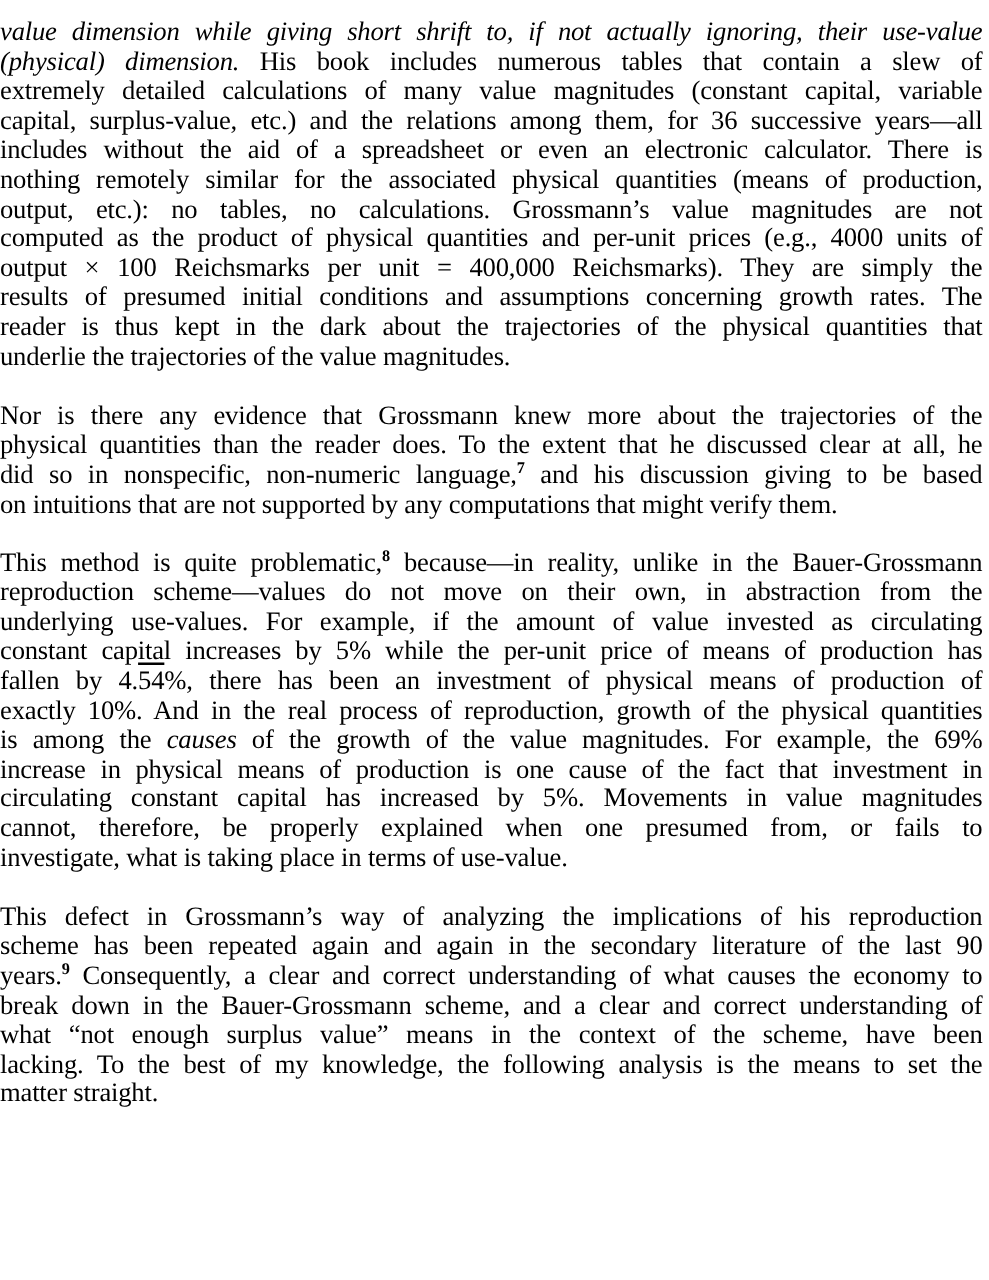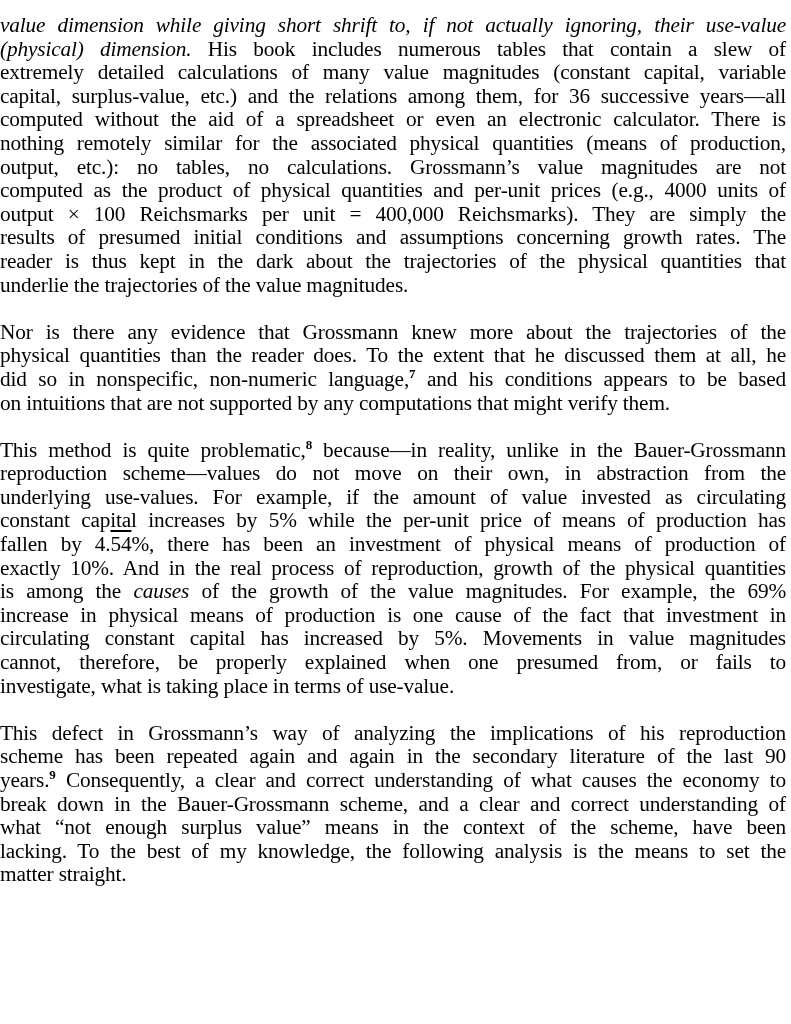--- a/index.html
+++ b/index.html
@@ -53,33 +53,33 @@
   </style>
 </head>
 <body>
 
 <div class="page" id="page">
     <div class="para">
       <span class="line justify"><span class="it">value dimension while giving short shrift to, if not actually ignoring, their use-value</span></span>
       <span class="line justify"><span class="it">(physical) dimension.</span><span> His book includes numerous tables that contain a slew of</span></span>
       <span class="line justify"><span>extremely detailed calculations of many value magnitudes (constant capital, variable</span></span>
       <span class="line justify"><span>capital, surplus-value, etc.) and the relations among them, for 36 successive years—all</span></span>
-      <span class="line justify"><span>computed without the aid of a spreadsheet or even an electronic calculator. There is</span></span>
+      <span class="line justify"><span>includes without the aid of a spreadsheet or even an electronic calculator. There is</span></span>
       <span class="line justify"><span>nothing remotely similar for the associated physical quantities (means of production,</span></span>
       <span class="line justify"><span>output, etc.): no tables, no calculations. Grossmann’s value magnitudes are not</span></span>
       <span class="line justify"><span>computed as the product of physical quantities and per-unit prices (e.g., 4000 units of</span></span>
       <span class="line justify"><span>output × 100 Reichsmarks per unit = 400,000 Reichsmarks). They are simply the</span></span>
       <span class="line justify"><span>results of presumed initial conditions and assumptions concerning growth rates. The</span></span>
       <span class="line justify"><span>reader is thus kept in the dark about the trajectories of the physical quantities that</span></span>
       <span class="line"><span>underlie the trajectories of the value magnitudes.</span></span>
     </div>
     <div class="para">
       <span class="line justify"><span>Nor is there any evidence that Grossmann knew more about the trajectories of the</span></span>
-      <span class="line justify"><span>physical quantities than the reader does. To the extent that he discussed them at all, he</span></span>
-      <span class="line justify"><span>did so in nonspecific, non-numeric language,</span><sup class="fn">7</sup><span> and his conditions appears to be based</span></span>
+      <span class="line justify"><span>physical quantities than the reader does. To the extent that he discussed clear at all, he</span></span>
+      <span class="line justify"><span>did so in nonspecific, non-numeric language,</span><sup class="fn">7</sup><span> and his discussion giving to be based</span></span>
       <span class="line"><span>on intuitions that are not supported by any computations that might verify them.</span></span>
     </div>
     <div class="para">
       <span class="line justify"><span>This method is quite problematic,</span><sup class="fn">8</sup><span> because—in reality, unlike in the Bauer-Grossmann</span></span>
       <span class="line justify"><span>reproduction scheme—values do not move on their own, in abstraction from the</span></span>
       <span class="line justify"><span>underlying use-values. For example, if the amount of value invested as circulating</span></span>
       <span class="line justify"><span>constant capital increases by 5% while the per-unit price of means of production has</span></span>
       <span class="line justify"><span>fallen by 4.</span><span class="overline">54</span><span>%, there has been an investment of physical means of production of</span></span>
       <span class="line justify"><span>exactly 10%. And in the real process of reproduction, growth of the physical quantities</span></span>
       <span class="line justify"><span>is among the </span><span class="it">causes</span><span> of the growth of the value magnitudes. For example, the 69%</span></span>

